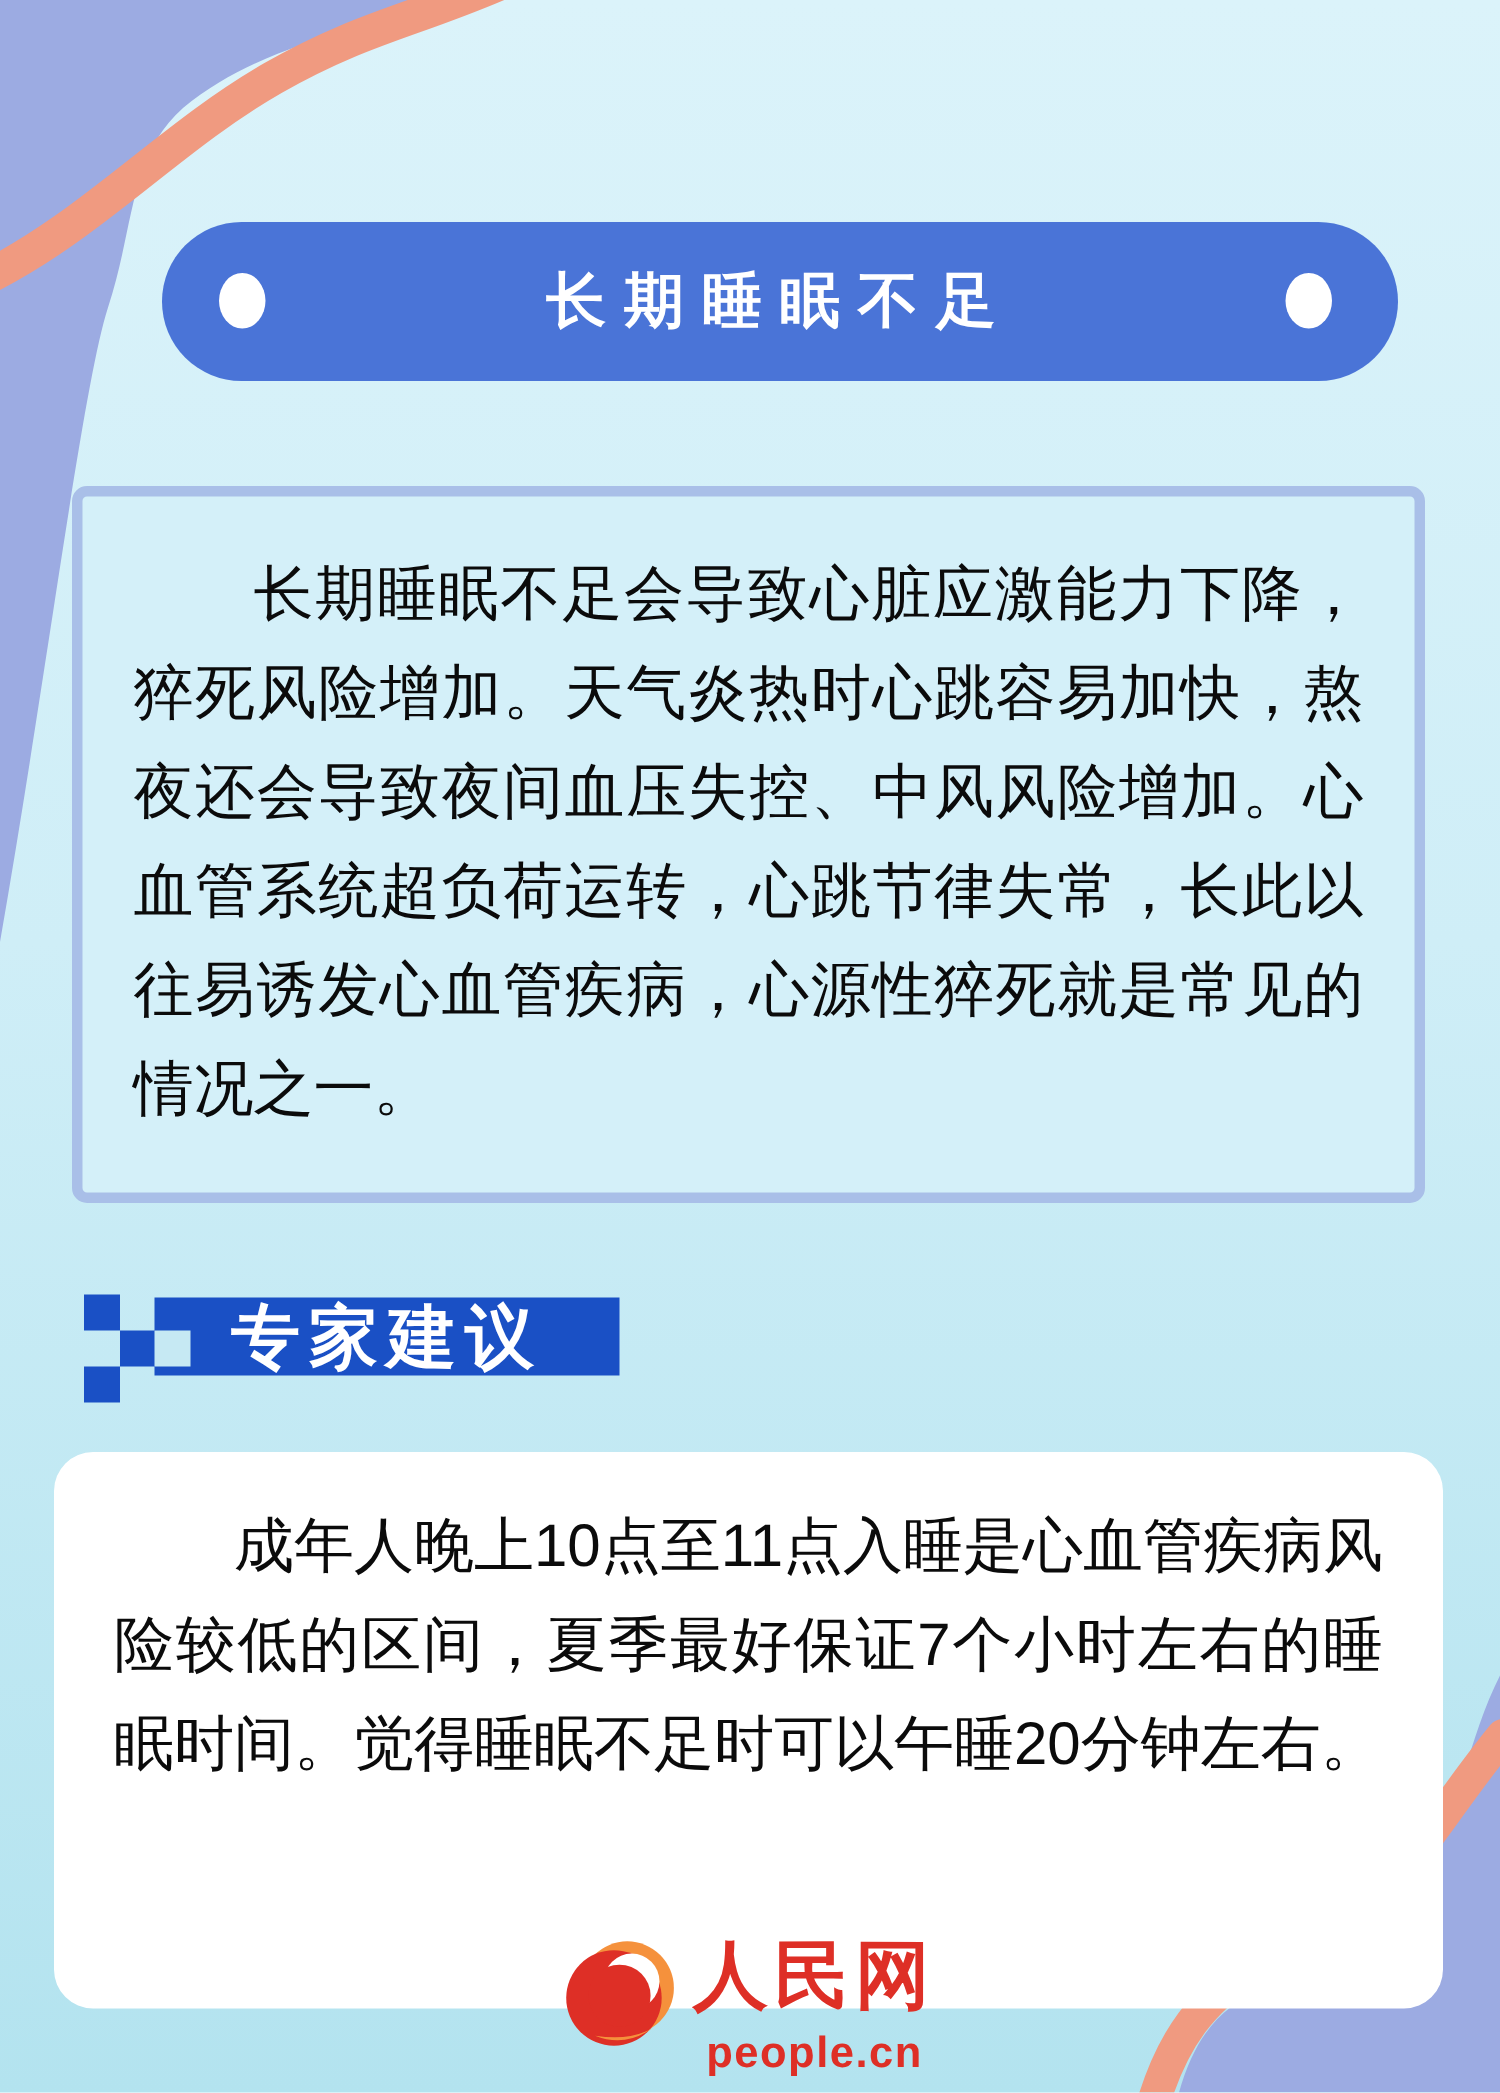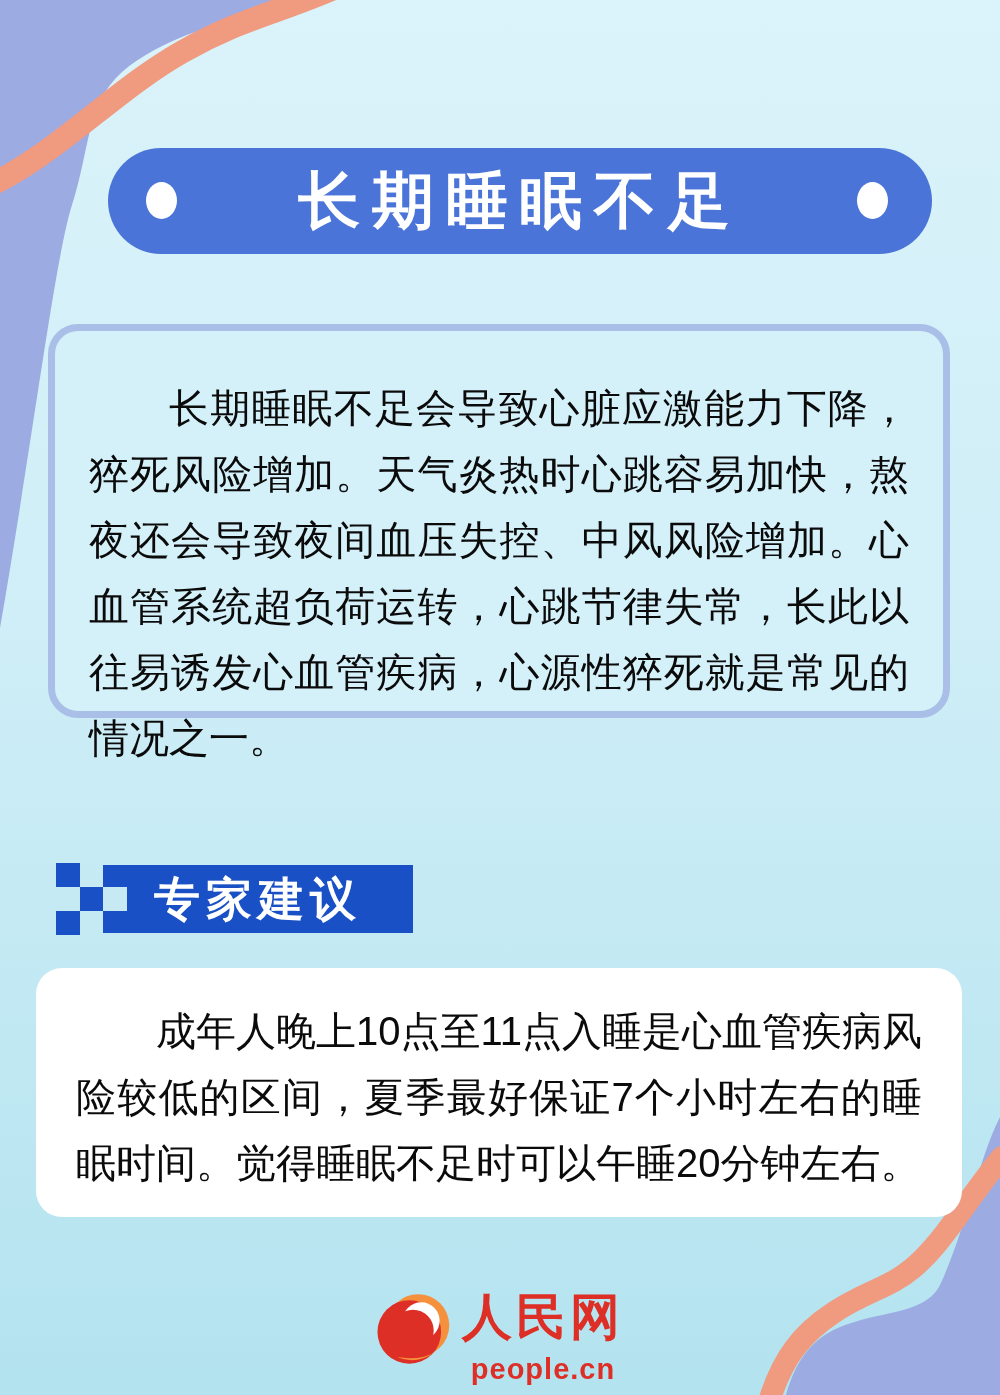--- a/index.html
+++ b/index.html
@@ -20,45 +20,45 @@
     position: absolute;
     left: 108px; top: 148px;
     width: 824px; height: 106px;
     background: #4a74d7;
     border-radius: 53px;
     display: flex; align-items: center; justify-content: center;
   }
   .title-capsule h1 {
     margin: 0;
     color: #ffffff;
-    font-size: 62px;
+    font-size: 40px;
     font-weight: bold;
     letter-spacing: 12px;
     line-height: 1;
   }
   .capsule-dot {
     position: absolute;
     width: 31px; height: 37px;
     background: #ffffff;
     border-radius: 50%;
     top: 34px;
   }
   .dot-left  { left: 38px; }
   .dot-right { right: 44px; }
 
   
   .intro-panel {
     position: absolute;
     left: 48px; top: 324px;
-    width: 902px; height: 394px;
+    width: 902px; height: 478px;
     box-sizing: border-box;
     background: #d4f0f9;
     border: 7px solid #a9bfe8;
-    border-radius: 30px;
-    padding: 44px 34px;
+    border-radius: 10px;
+    padding: 32px 34px;
   }
   .body-text {
     margin: 0;
     font-size: 40px;
     line-height: 66px;
     font-weight: 500;
     color: #0b0b0b;
     text-indent: 2em;
     text-align: justify;
   }
@@ -68,21 +68,21 @@
     position: absolute;
     width: 24px; height: 24px;
     background: #1a50c5;
   }
   .sq-a { left: 56px;  top: 863px; }
   .sq-b { left: 80px;  top: 887px; }
   .sq-c { left: 56px;  top: 911px; }
   .section-bar {
     position: absolute;
     left: 103px; top: 865px;
-    width: 310px; height: 68px;
+    width: 310px; height: 52px;
     background: #1a50c5;
     display: flex; align-items: center; justify-content: center;
   }
   .section-bar span {
     color: #ffffff;
     font-size: 46px;
     font-weight: bold;
     letter-spacing: 6px;
     line-height: 1;
   }
@@ -90,21 +90,21 @@
     position: absolute;
     left: 103px; top: 887px;
     width: 24px; height: 24px;
     background: #c6e9f3;
   }
 
   
   .advice-panel {
     position: absolute;
     left: 36px; top: 968px;
-    width: 926px; height: 249px;
+    width: 926px; height: 371px;
     box-sizing: border-box;
     background: #ffffff;
     border-radius: 26px;
     padding: 30px 40px;
   }
 
   
   .footer-logo {
     position: absolute;
     left: 50%; top: 1292px;

